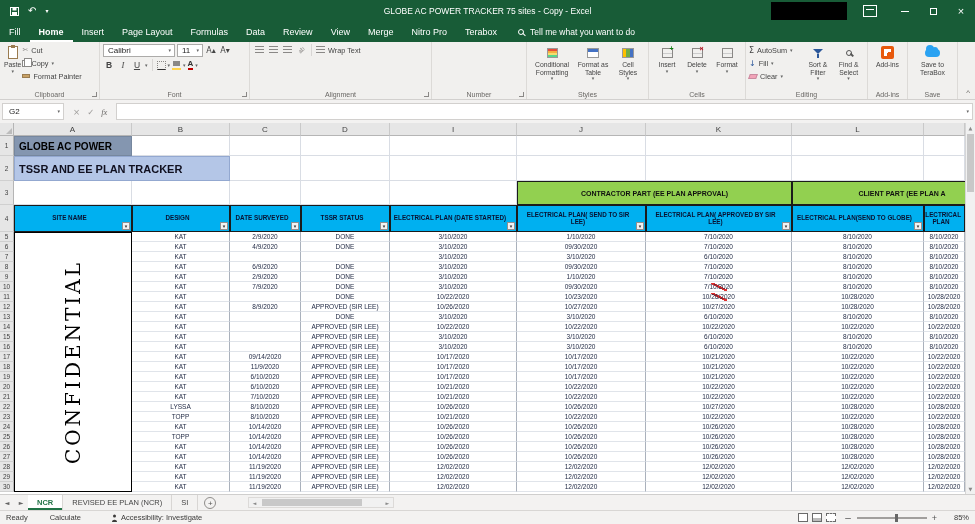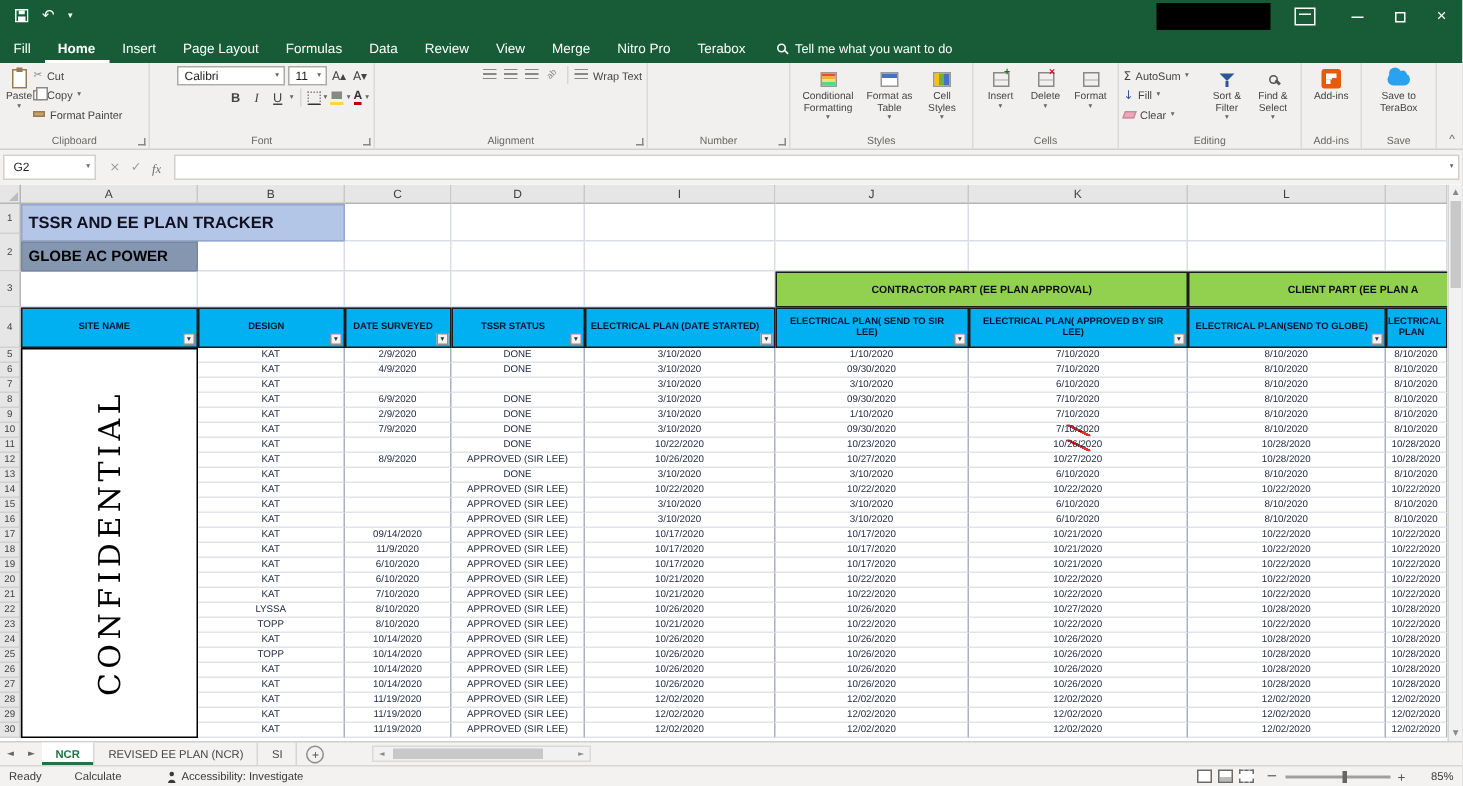--- a/index.html
+++ b/index.html
@@ -40,21 +40,21 @@
   .rb-body { display:flex; flex:1; padding-bottom:11px; }
   .bigbtn { display:flex; flex-direction:column; align-items:center; justify-content:flex-start; font-size:6.8px; color:#444; padding:1px 1px; text-align:center; line-height:1.12; }
   .bigbtn .ic { height:15px; display:flex; align-items:center; justify-content:center; margin-bottom:1px; }
   .caret { font-size:5px; color:#666; line-height:1; }
   .smallcol { display:flex; flex-direction:column; justify-content:flex-start; gap:1px; }
   .smallbtn { display:flex; align-items:center; gap:3px; font-size:7.3px; color:#444; height:12px; white-space:nowrap; }
   .combo { background:#fff; border:1px solid #acaba9; height:13px; display:flex; align-items:center; font-size:8px; padding:0 3px 0 4px; color:#222; }
   .combo .caret { margin-left:auto; }
   .fbtn { min-width:12px; height:12px; display:flex; align-items:center; justify-content:center; font-size:8.5px; color:#444; }
   .vdiv { width:1px; height:12px; background:#d8d6d4; margin:0 2px; }
-  .rowstack { display:flex; flex-direction:column; gap:2px; width:100%;align-items:flex-end; }
+  .rowstack { display:flex; flex-direction:column; gap:2px; width:100%; }
   .hrow { display:flex; align-items:center; gap:2px; }
 
   
   .clip-ic { width:10px; height:13px; border:1px solid #9a7b4f; background:#fff; position:relative; }
   .clip-ic::before { content:""; position:absolute; top:-2px; left:2px; width:4px; height:3px; background:#9a7b4f; }
   .copy-ic { width:6px; height:7px; border:1px solid #8a8886; background:#fff; position:relative; display:inline-block; }
   .copy-ic::after { content:""; position:absolute; left:1px; top:-3px; width:6px; height:7px; border:1px solid #8a8886; background:#fff; }
   .paint-ic { width:8px; height:4px; background:#c8a165; border:1px solid #9a7b4f; display:inline-block; }
   .borders-ic { width:9px; height:9px; border:1px dotted #8a8886; border-bottom:1.5px solid #333; display:inline-block; }
   .fill-ic { width:9px; height:9px; display:inline-block; position:relative; }
@@ -155,20 +155,21 @@
   <div class="titlebar">
     <div class="qat">
       <span><svg width="9" height="9">
             <rect x="0.5" y="0.5" width="8" height="8" fill="none" stroke="#fff"></rect>
             <rect x="2" y="5" width="5" height="3.5" fill="#fff"></rect>
             <rect x="2.5" y="1" width="4" height="2.5" fill="#fff"></rect>
           </svg></span>
       <span class="undo-g glyph">↶</span>
       <span class="caret glyph">▾</span>
     </div>
+    <div class="title-text">GLOBE AC POWER TRACKER 75 sites - Copy - Excel</div>
     <div class="win-cluster">
       <div class="redact"></div>
       <span class="ribbonopt"></span>
       <div class="winbtn">
           <span class="minbar"></span>
         </div>
       <div class="winbtn">
           <span class="maxbox"></span>
         </div>
       <div class="winbtn">×</div>
@@ -471,34 +472,34 @@
         <div class="rownum" style="height: 10px;">23</div>
         <div class="rownum" style="height: 10px;">24</div>
         <div class="rownum" style="height: 10px;">25</div>
         <div class="rownum" style="height: 10px;">26</div>
         <div class="rownum" style="height: 10px;">27</div>
         <div class="rownum" style="height: 10px;">28</div>
         <div class="rownum" style="height: 10px;">29</div>
         <div class="rownum" style="height: 10px;">30</div>
       </div>
     <div class="sheetbody">
-      <div class="grow" style="height:25px">
-        <div class="cell a2fill" style="width:216px">TSSR AND EE PLAN TRACKER</div>
-        <div class="cell" style="width:71px"></div>
+      <div class="grow" style="height:20px">
+        <div class="cell a1fill" style="width:118px">GLOBE AC POWER</div>
+        <div class="cell" style="width:98px"></div>
+          <div class="cell" style="width:71px"></div>
           <div class="cell" style="width:89px"></div>
           <div class="cell" style="width:127px"></div>
           <div class="cell" style="width:129px"></div>
           <div class="cell" style="width:146px"></div>
           <div class="cell" style="width:132px"></div>
           <div class="cell" style="width:41px"></div>
       </div>
-      <div class="grow" style="height:20px">
-        <div class="cell a1fill" style="width:118px">GLOBE AC POWER</div>
-        <div class="cell" style="width:98px"></div>
-          <div class="cell" style="width:71px"></div>
+      <div class="grow" style="height:25px">
+        <div class="cell a2fill" style="width:216px">TSSR AND EE PLAN TRACKER</div>
+        <div class="cell" style="width:71px"></div>
           <div class="cell" style="width:89px"></div>
           <div class="cell" style="width:127px"></div>
           <div class="cell" style="width:129px"></div>
           <div class="cell" style="width:146px"></div>
           <div class="cell" style="width:132px"></div>
           <div class="cell" style="width:41px"></div>
       </div>
       <div class="grow" style="height:24px">
         <div class="cell" style="width:118px"></div>
           <div class="cell" style="width:98px"></div>

